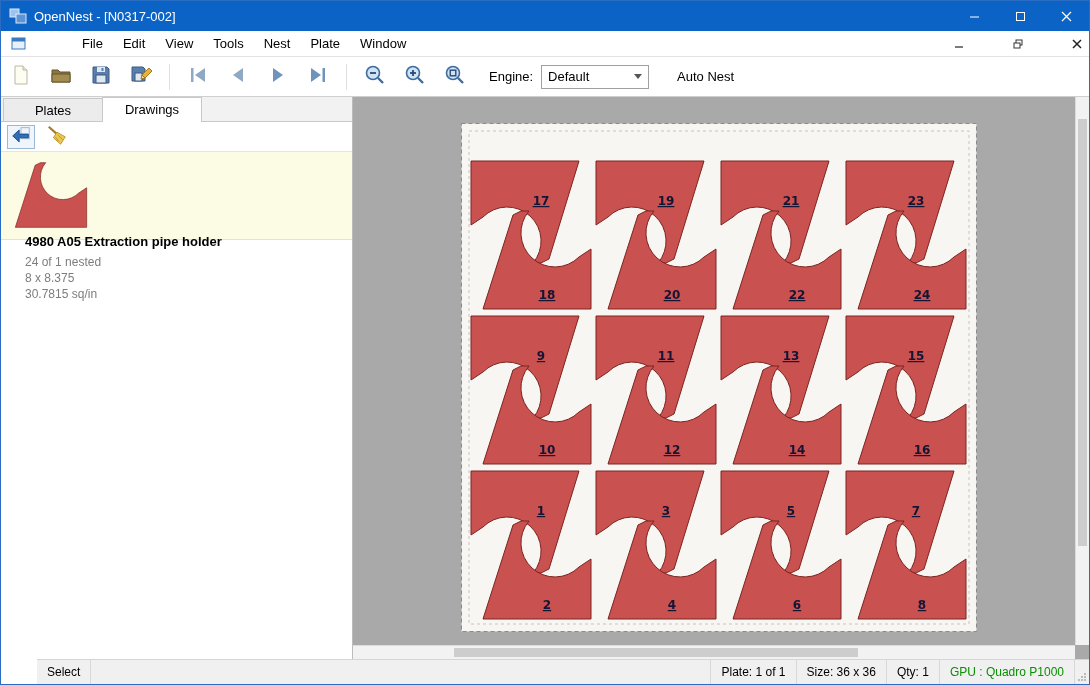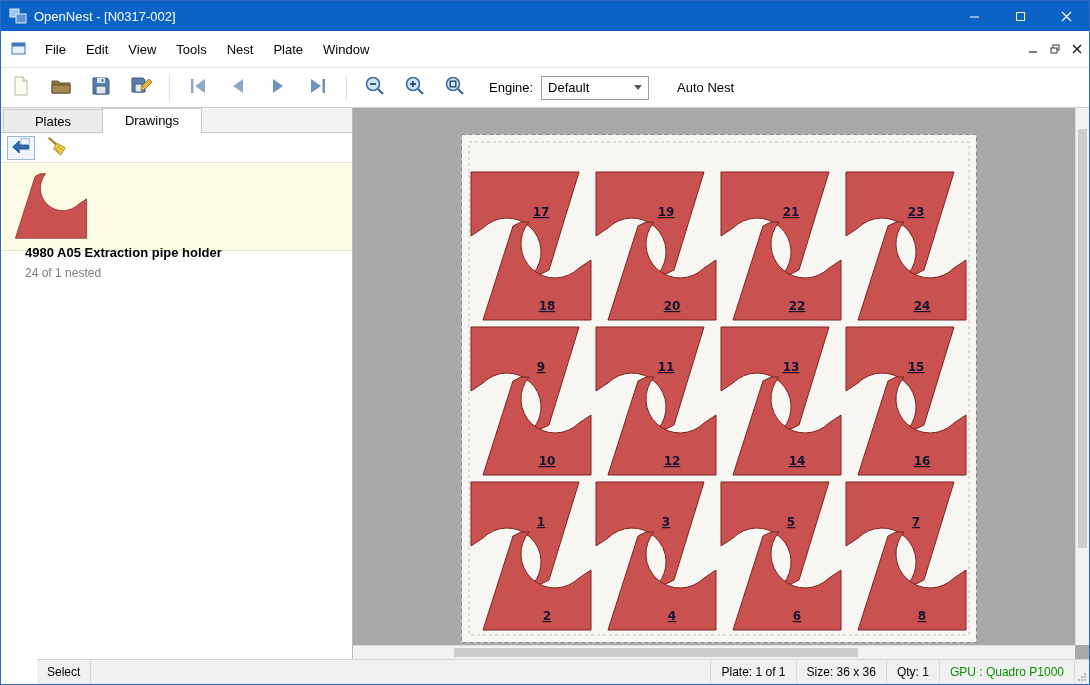--- a/index.html
+++ b/index.html
@@ -9,21 +9,21 @@
             display:flex; flex-direction:column; }
 
   
   .titlebar { height:30px; background:var(--titlebar-blue,#0b63c6); display:flex; align-items:center; flex:0 0 auto; }
   .titlebar .app-icon { width:18px; height:18px; margin:0 7px 0 8px; }
   .titlebar .title { color:#fff; font-size:13px; }
   .tb-spacer { flex:1; }
   .tb-btn { width:46px; height:30px; display:flex; align-items:center; justify-content:center; cursor:default; }
 
   
-  .menubar { height:37px; background:#fff; border-bottom:1px solid #e3e3e3; display:flex; align-items:center; flex:0 0 auto; }
+  .menubar { height:26px; background:#fff; border-bottom:1px solid #e3e3e3; display:flex; align-items:center; flex:0 0 auto;gap:37px; }
   .mdi-icon { width:16px; height:14px; margin:0 8px 0 10px; }
   .menu-item { padding:4px 10px; font-size:13px; }
   .menu-spacer { flex:1; }
   .mdi-ctl { width:20px; height:18px; display:flex; align-items:center; justify-content:center; margin-right:2px; }
 
   
   .toolbar { height:40px; background:#fff; border-bottom:1px solid #cfcfcf; display:flex; align-items:center; flex:0 0 auto; }
   .tool-btn { width:34px; height:32px; display:flex; align-items:center; justify-content:center; margin:0 3px; border:1px solid transparent; }
   .tool-sep { width:1px; height:26px; background:#e0e0e0; margin:0 8px; }
   .engine-label { font-weight:normal; margin:0 8px 0 14px; }
@@ -265,20 +265,22 @@
       </div>
       <div class="drawing-item">
         <div class="thumb">
           <svg width="78" height="70" viewBox="10 48 116 106">
             <path d="M14,150 L44,56 L52,52 L60,52 A34,34 0 0 0 110,98 L122,90 L122,150 Z" class="part"></path>
           </svg>
         </div>
         <div class="meta">
           <div class="t">4980 A05 Extraction pipe holder</div>
           <div class="s">24 of 1 nested</div>
+          <div class="s">8 x 8.375</div>
+          <div class="s">30.7815 sq/in</div>
         </div>
       </div>
     </div>
 
     <div class="canvas">
       <div class="plate">
         <svg width="516" height="509" viewBox="0 0 516 509">
           <rect x="0.5" y="0.5" width="515" height="508" fill="#f7f6f3" stroke="#8a8a8a" stroke-width="1" stroke-dasharray="4 3"></rect>
           <rect x="8" y="8" width="500" height="493" fill="none" stroke="#c4c4c4" stroke-width="1" stroke-dasharray="3 3"></rect>
           <g id="nest-cells">

